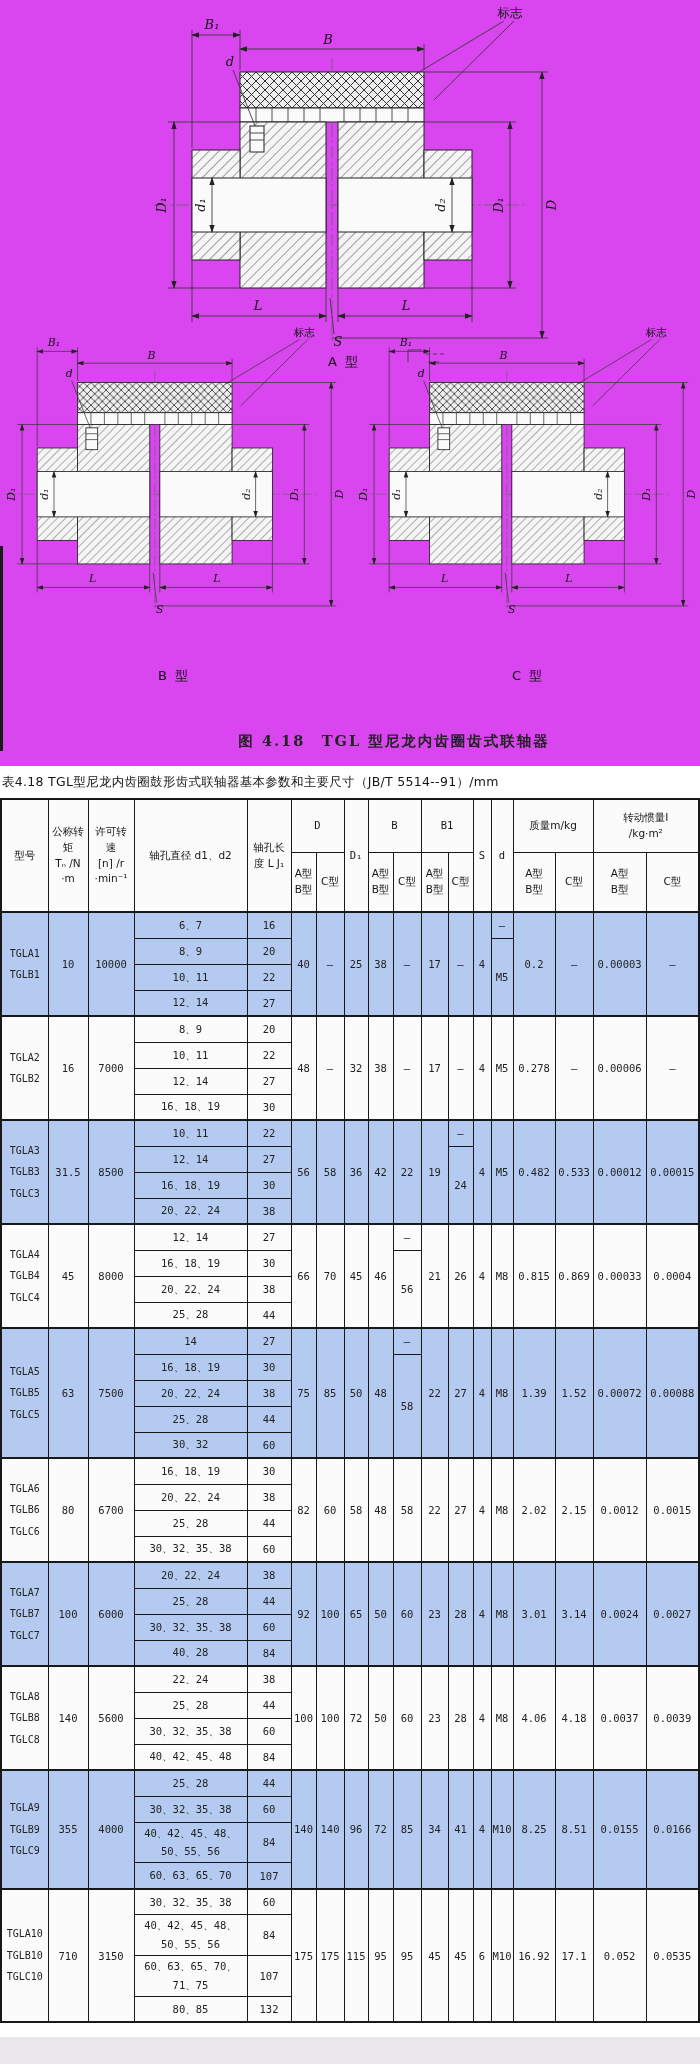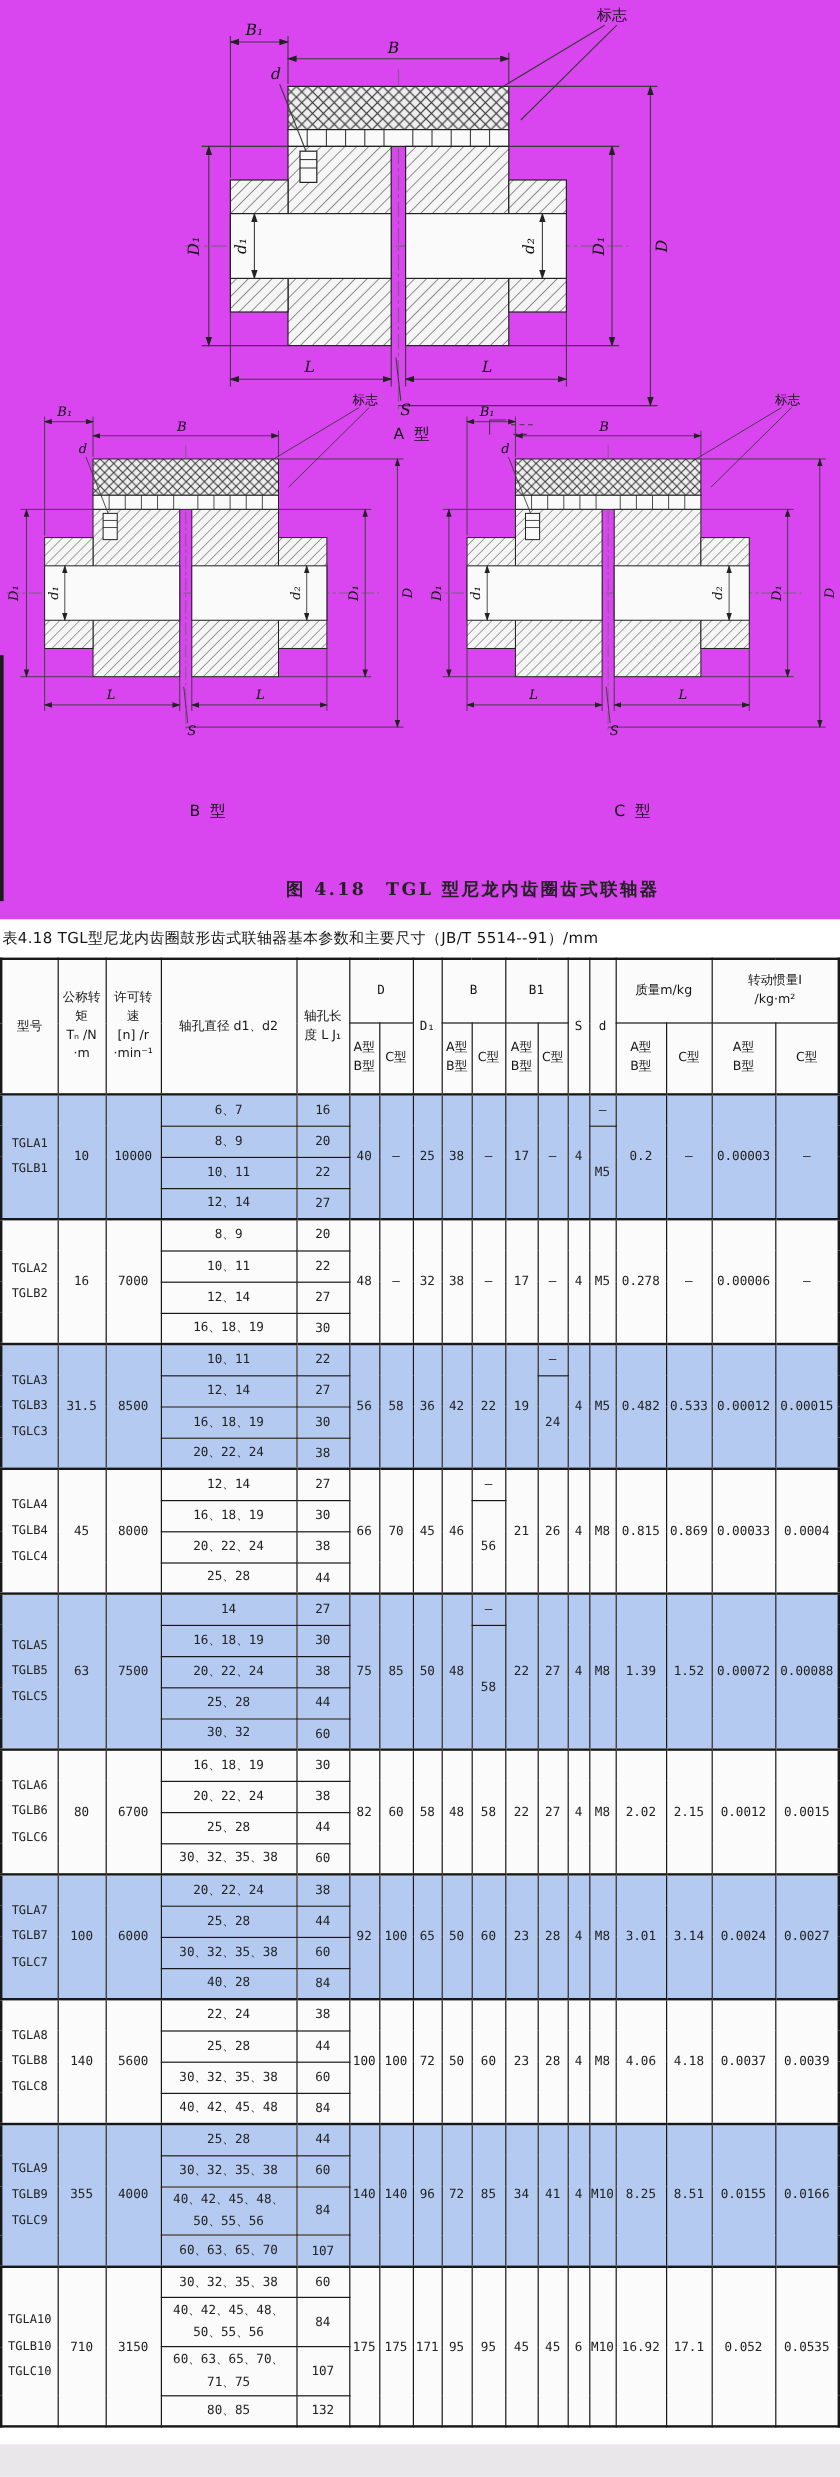--- a/index.html
+++ b/index.html
@@ -548,21 +548,21 @@
         <tr class=" gstart">
           <td rowspan="4" class="model">TGLA10
 TGLB10
 TGLC10</td>
           <td rowspan="4">710</td>
           <td rowspan="4">3150</td>
           <td class="bores">30、32、35、38</td>
           <td>60</td>
           <td rowspan="4">175</td>
           <td rowspan="4">175</td>
-          <td rowspan="4">171</td>
+          <td rowspan="4">115</td>
           <td rowspan="4">95</td>
           <td rowspan="4">95</td>
           <td rowspan="4">45</td>
           <td rowspan="4">45</td>
           <td rowspan="4">6</td>
           <td rowspan="4">M10</td>
           <td rowspan="4">16.92</td>
           <td rowspan="4">17.1</td>
           <td rowspan="4">0.052</td>
           <td rowspan="4">0.0535</td>

